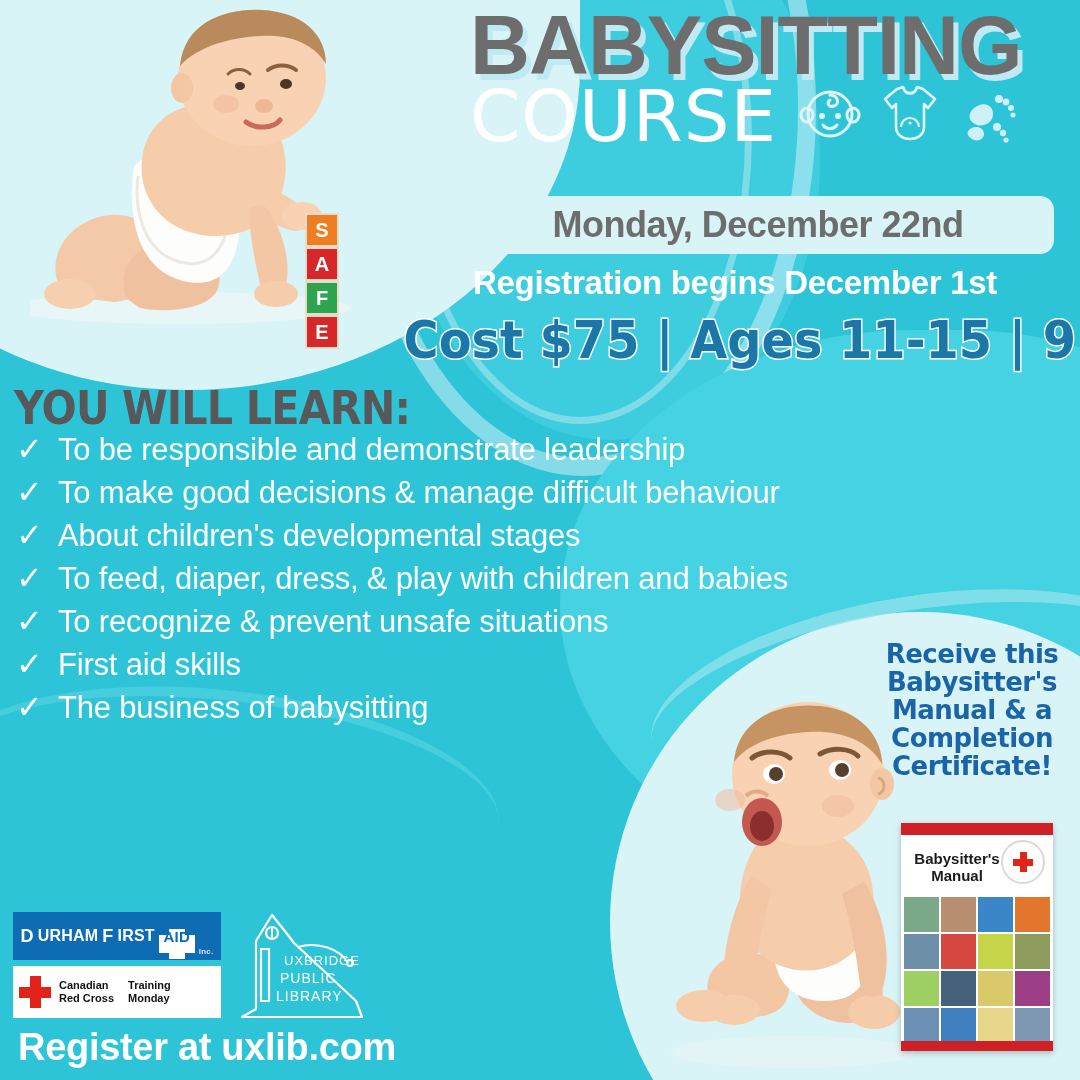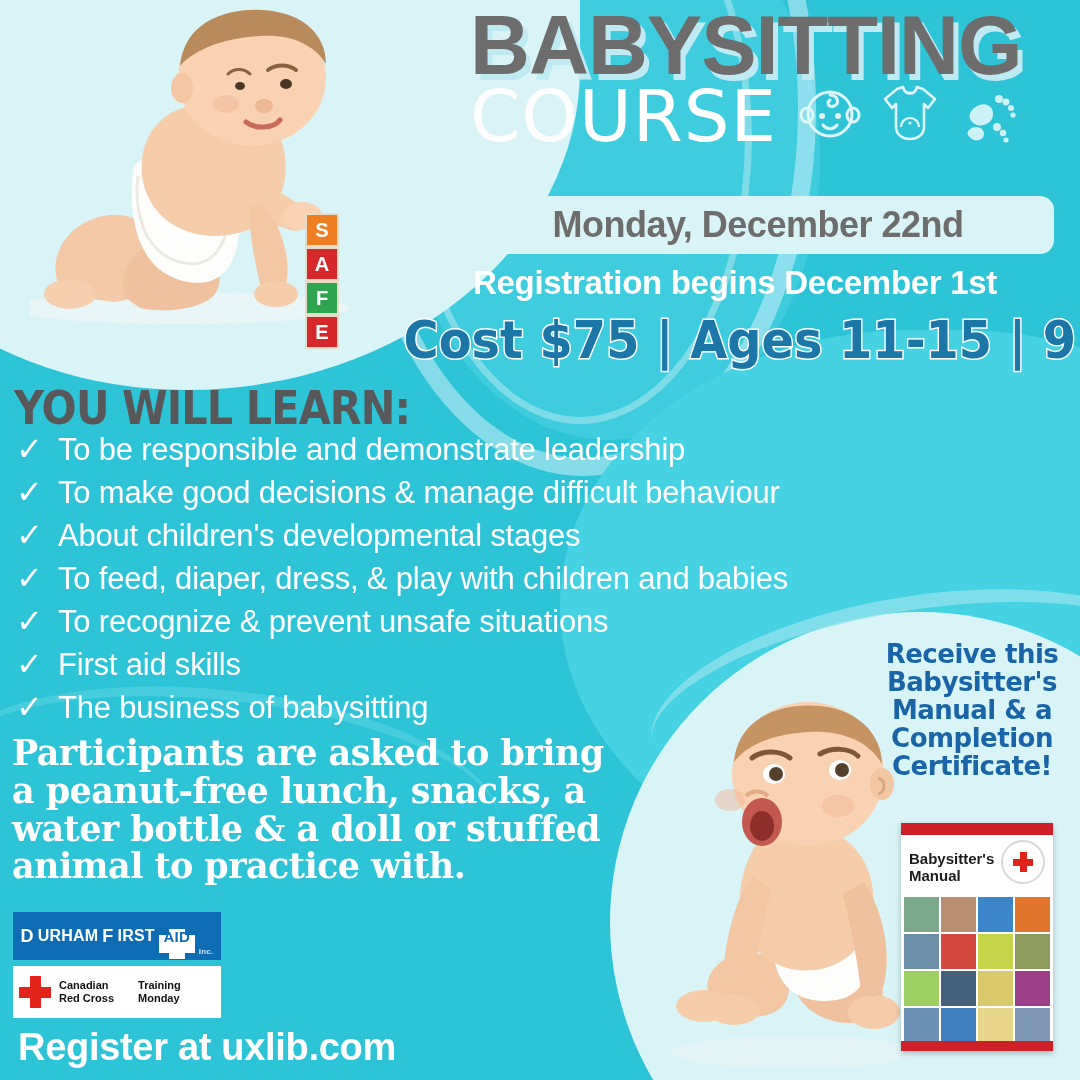--- a/index.html
+++ b/index.html
@@ -243,21 +243,21 @@
     padding: 0 6px;
     box-sizing: border-box;
   }
   .rc-cross { position: relative; width: 32px; height: 32px; flex: none; }
   .rc-cross i {
     position: absolute; background: #e2231a; display: block;
   }
   .rc-cross i.v { width: 11px; height: 32px; left: 10.5px; top: 0; }
   .rc-cross i.h { width: 32px; height: 11px; left: 0; top: 10.5px; }
   .rc-text { font-size: 11px; font-weight: bold; color: #111; line-height: 1.15; }
-  .rc-text2 { font-size: 11px; font-weight: bold; color: #111; line-height: 1.15; margin-left: 16px;}
+  .rc-text2 { font-size: 11px; font-weight: bold; color: #111; line-height: 1.15; margin-left: 6px;}
 
   .logo-library { position: absolute; left: 236px; top: 905px; width: 130px; height: 118px; }
 
   .register {
     position: absolute;
     left: 18px; top: 1026px;
     font-size: 38px;
     font-weight: bold;
     color: #ffffff;
     letter-spacing: -.3px;
@@ -284,20 +284,21 @@
     width: 152px; height: 228px;
     background: #ffffff;
     box-shadow: 0 2px 6px rgba(0,0,0,.25);
     overflow: hidden;
   }
   .book-topbar { height: 12px; background: #cf2027; }
   .book-botbar { height: 10px; background: #cf2027; position: absolute; bottom: 0; left: 0; right: 0; }
   .book-head { position: relative; height: 62px; }
   .book-title {
     position: absolute; left: 8px; top: 16px; width: 96px;
+    text-align: center;
     font-size: 15px; font-weight: bold; color: #1b1b1b; line-height: 1.12;
   }
   .rc-emblem {
     position: absolute; right: 8px; top: 5px;
     width: 40px; height: 40px; border-radius: 50%;
     border: 2px solid #d8d8d8; background: #fff;
     display: flex; align-items: center; justify-content: center;
   }
   .rc-emblem .rc-cross { width: 20px; height: 20px; }
   .rc-emblem .rc-cross i.v { width: 7px; height: 20px; left: 6.5px; }
@@ -446,21 +447,20 @@
     <div class="learn-item">
       <span class="check">✓</span>
       <span class="learn-text">First aid skills</span>
     </div>
     <div class="learn-item">
       <span class="check">✓</span>
       <span class="learn-text">The business of babysitting</span>
     </div>
   </div>
 
-  <div class="participants">Participants are asked to bring a peanut-free lunch, snacks, a water bottle &amp; a doll or stuffed animal to practice with.</div>
 
   <div class="baby2">
     <svg width="250" height="370" viewBox="0 0 250 370">
       <ellipse cx="125" cy="352" rx="122" ry="16" fill="#e3f4f7"></ellipse>
 
       <path d="M44 300 C32 284 44 258 74 254 C108 250 126 272 120 296 C114 320 70 326 44 300 Z" fill="#f3c6a4"></path>
       <ellipse cx="36" cy="306" rx="28" ry="16" fill="#f6cdab"></ellipse>
       <path d="M128 276 C140 254 180 250 202 268 C224 286 216 316 190 322 C160 328 120 304 128 276 Z" fill="#f0c19e"></path>
       <ellipse cx="206" cy="312" rx="26" ry="17" fill="#f5cbaa"></ellipse>
 
@@ -560,16 +560,29 @@
     <div class="rc-text">
       <div>Canadian</div>
       <div>Red Cross</div>
     </div>
     <div class="rc-text2">
       <div>Training</div>
       <div>Monday</div>
     </div>
   </div>
 
+  <div class="logo-library">
+    <svg width="130" height="118" viewBox="0 0 130 118">
+      <path d="M36 10 L20 36 L20 104 L6 112 L126 112 L120 96 L58 38 L52 30 Z" fill="none" stroke="#ffffff" stroke-width="2.2" stroke-linejoin="round"></path>
+      <path d="M25 44 L25 96 L33 96 L33 44 Z" fill="none" stroke="#ffffff" stroke-width="2.2"></path>
+      <circle cx="36" cy="28" r="6" fill="none" stroke="#ffffff" stroke-width="2.2"></circle>
+      <path d="M36 22 L36 34" stroke="#ffffff" stroke-width="2"></path>
+      <path d="M62 42 C82 36 104 44 112 58" fill="none" stroke="#ffffff" stroke-width="2"></path>
+      <circle cx="114" cy="58" r="3" fill="none" stroke="#ffffff" stroke-width="2"></circle>
+      <text x="48" y="60" fill="#ffffff" font-size="13" font-family="Liberation Sans, sans-serif" letter-spacing="1">UXBRIDGE</text>
+      <text x="44" y="78" fill="#ffffff" font-size="14" font-family="Liberation Sans, sans-serif" letter-spacing="1">PUBLIC</text>
+      <text x="40" y="96" fill="#ffffff" font-size="14" font-family="Liberation Sans, sans-serif" letter-spacing="1">LIBRARY</text>
+    </svg>
+  </div>
 
   <div class="register">Register at uxlib.com</div>
 
 </div>
 
 </body></html>

